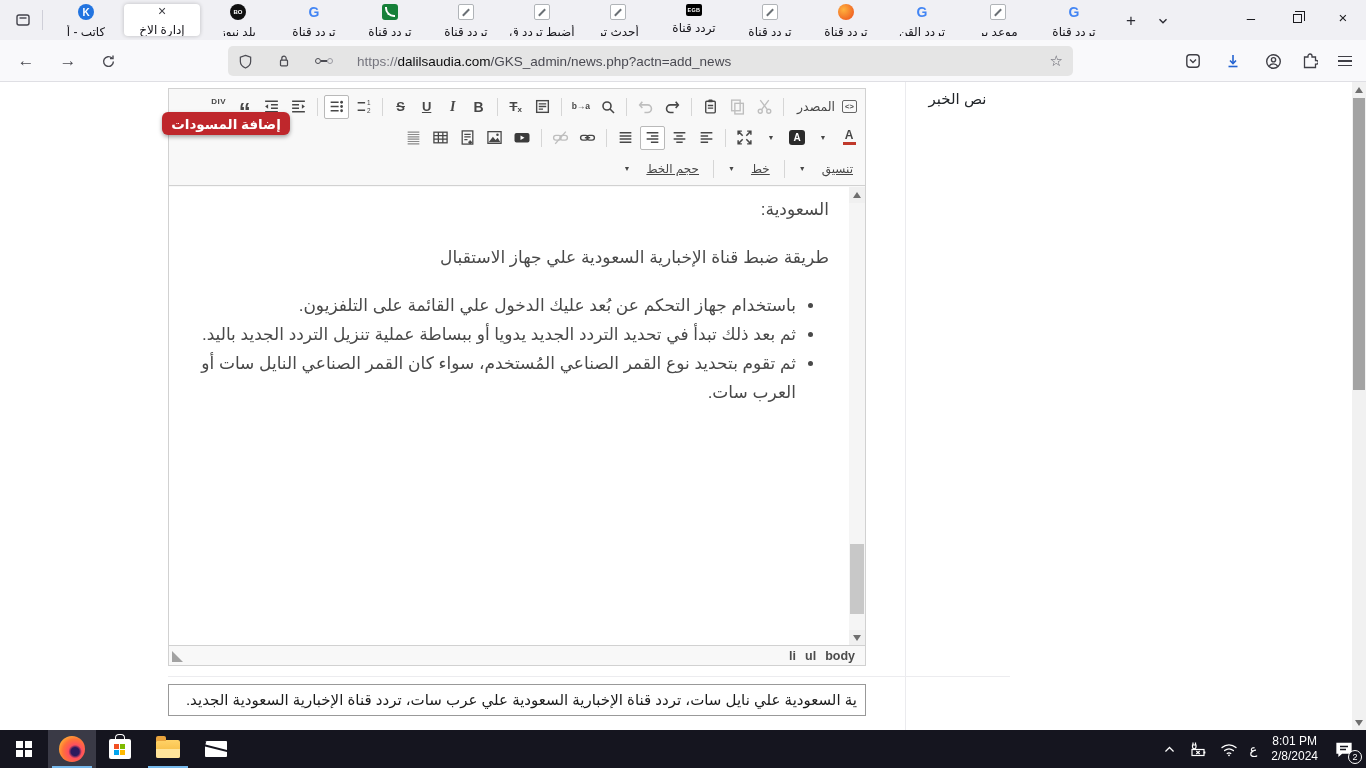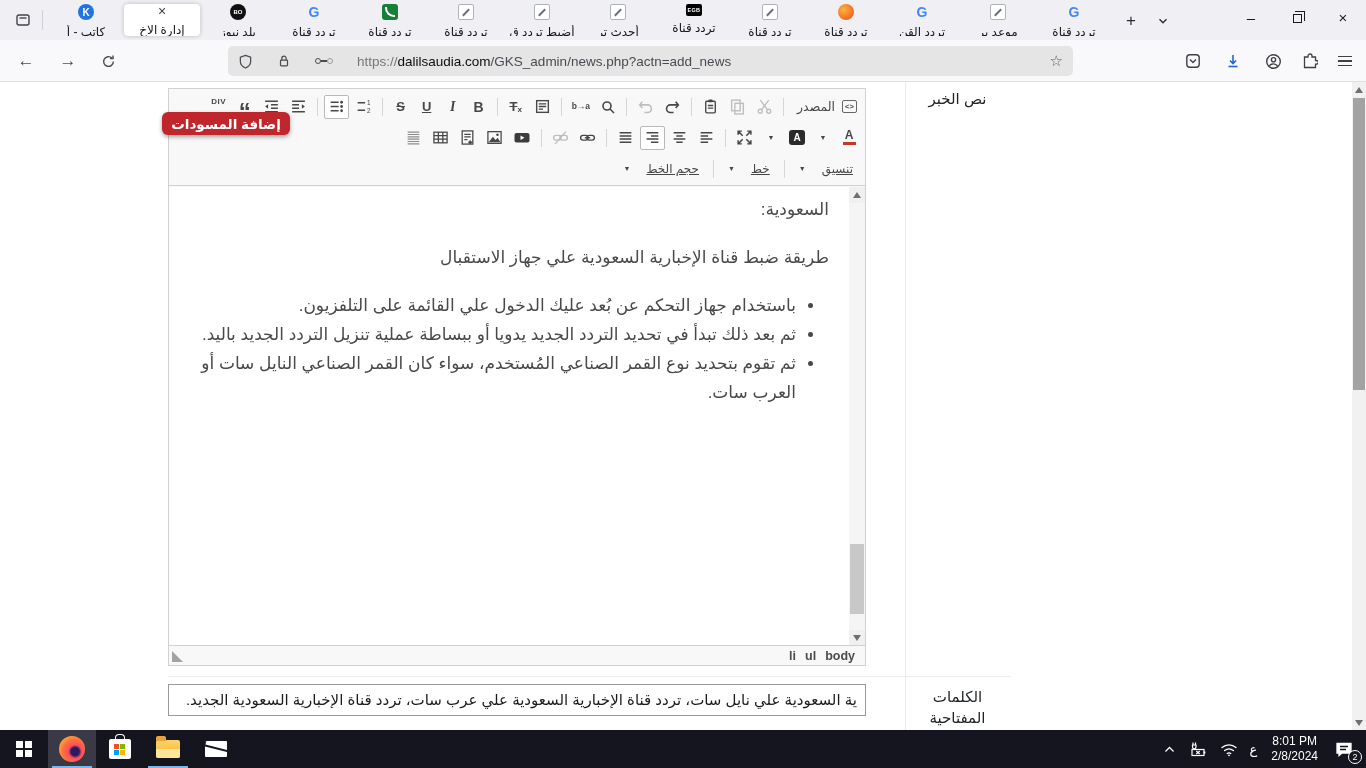--- a/index.html
+++ b/index.html
@@ -572,24 +572,20 @@
         <span style="display:flex;gap:9px">
 
         <span class="path-item">li</span>
             <span class="path-item">ul</span>
             <span class="path-item">body</span>
           </span>
       </div>
     </div>
 
     <input class="kw-input" dir="rtl" value="ية السعودية علي نايل سات، تردد قناة الإخبارية السعودية علي عرب سات، تردد قناة الإخبارية السعودية الجديد." style="">
-    <div class="kw-label">
-      <div>الكلمات</div>
-      <div>المفتاحية</div>
-    </div>
 
     <div class="psb">
       <span class="btn up">
           <span class="tri-up"></span>
         </span>
       <span class="thumb"></span>
       <span class="btn down">
           <span class="tri-down"></span>
         </span>
     </div>

